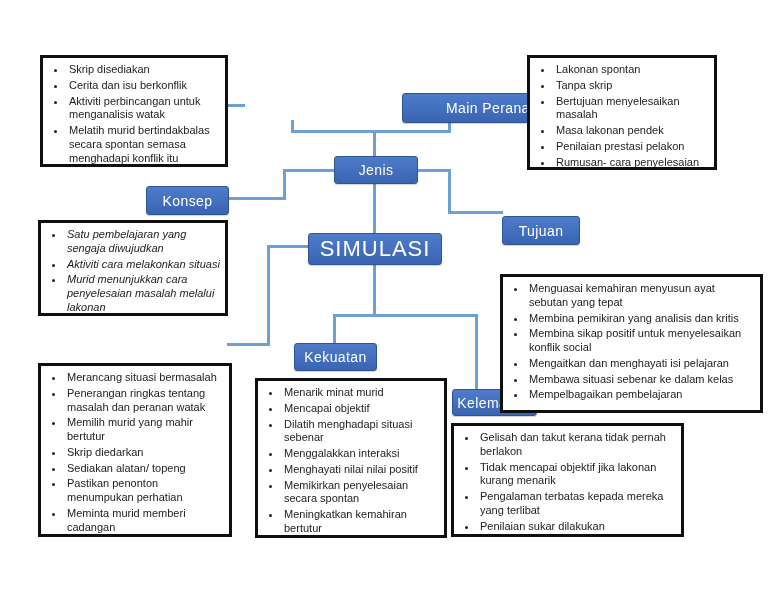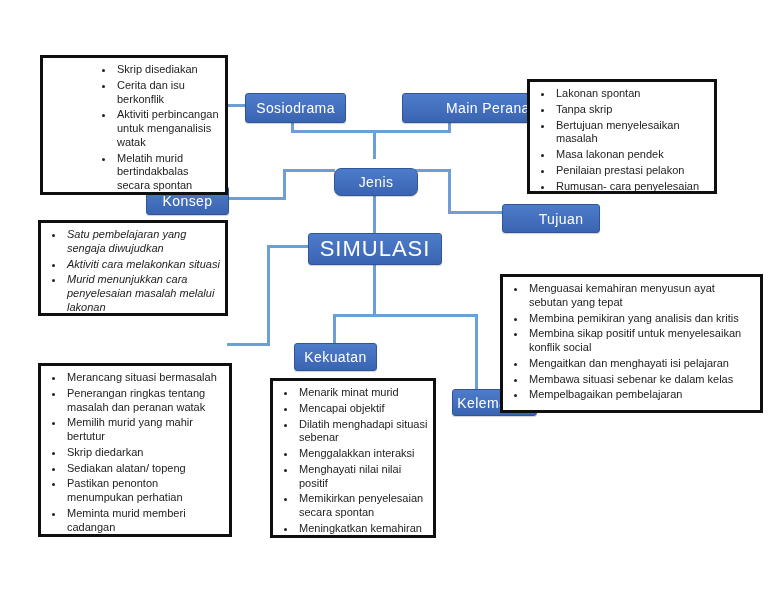--- a/index.html
+++ b/index.html
@@ -69,38 +69,37 @@
   <div class="line h" style="left:448px;top:211px;width:55px;"></div>
   <div class="line v" style="left:373px;top:183px;height:51px;"></div>
   <div class="line h" style="left:267px;top:245px;width:42px;"></div>
   <div class="line v" style="left:267px;top:245px;height:101px;"></div>
   <div class="line h" style="left:227px;top:343px;width:43px;"></div>
   <div class="line v" style="left:373px;top:262px;height:55px;"></div>
   <div class="line h" style="left:333px;top:314px;width:145px;"></div>
   <div class="line v" style="left:333px;top:314px;height:31px;"></div>
   <div class="line v" style="left:475px;top:314px;height:76px;"></div>
 
-  <div class="node" style="left:245px;top:93px;width:99px;height:28px;">Sosiodrama</div>
   <div class="node" style="left:402px;top:93px;width:106px;height:28px;padding-left:36px;">Main Peranan</div>
-  <div class="node" style="left:334px;top:168px;width:82px;height:26px;border-radius:7px;">Jenis</div>
+  <div class="node" style="left:334px;top:156px;width:82px;height:26px;">Jenis</div>
   <div class="node" style="left:146px;top:186px;width:81px;height:27px;">Konsep</div>
-  <div class="node" style="left:502px;top:204px;width:76px;height:27px;padding-left:20px;">Tujuan</div>
+  <div class="node" style="left:502px;top:216px;width:76px;height:27px;">Tujuan</div>
   <div class="node big" style="left:308px;top:233px;width:132px;height:30px;">SIMULASI</div>
   <div class="node" style="left:294px;top:343px;width:81px;height:26px;">Kekuatan</div>
   <div class="node" style="left:452px;top:389px;width:83px;height:25px;">Kelemahan</div>
 
-  <div class="note" style="left:40px;top:55px;width:188px;height:140px;padding-left:48px;">
+  <div class="note" style="left:40px;top:55px;width:188px;height:112px;">
     <ul>
         <li>Skrip disediakan</li>
         <li>Cerita dan isu berkonflik</li>
         <li>Aktiviti perbincangan untuk menganalisis watak</li>
         <li>Melatih murid bertindakbalas secara spontan semasa menghadapi konflik itu</li>
       </ul>
   </div>
-  <div class="note" style="left:527px;top:55px;width:190px;height:115px;margin-top:24px;">
+  <div class="note" style="left:527px;top:55px;width:190px;height:115px;">
     <ul>
         <li>Lakonan spontan</li>
         <li>Tanpa skrip</li>
         <li>Bertujuan menyelesaikan masalah</li>
         <li>Masa lakonan pendek</li>
         <li>Penilaian prestasi pelakon</li>
         <li>Rumusan- cara penyelesaian perlu dilakukan.</li>
       </ul>
   </div>
   <div class="note" style="left:38px;top:220px;width:190px;height:96px;font-style:italic;">
@@ -125,25 +124,33 @@
         <li>Merancang situasi bermasalah</li>
         <li>Penerangan ringkas tentang masalah dan peranan watak</li>
         <li>Memilih murid yang mahir bertutur</li>
         <li>Skrip diedarkan</li>
         <li>Sediakan alatan/ topeng</li>
         <li>Pastikan penonton menumpukan perhatian</li>
         <li>Meminta murid memberi cadangan</li>
         <li>rumusan</li>
       </ul>
   </div>
-  <div class="note" style="left:270px;top:378px;width:166px;height:160px;">
+  <div class="note" style="left:255px;top:378px;width:192px;height:160px;">
     <ul>
         <li>Menarik minat murid</li>
         <li>Mencapai objektif</li>
         <li>Dilatih menghadapi situasi sebenar</li>
         <li>Menggalakkan interaksi</li>
         <li>Menghayati nilai nilai positif</li>
         <li>Memikirkan penyelesaian secara spontan</li>
         <li>Meningkatkan kemahiran bertutur</li>
       </ul>
   </div>
+  <div class="note" style="left:451px;top:423px;width:233px;height:114px;">
+    <ul>
+        <li>Gelisah dan takut kerana tidak pernah berlakon</li>
+        <li>Tidak mencapai objektif jika lakonan kurang menarik</li>
+        <li>Pengalaman terbatas kepada mereka yang terlibat</li>
+        <li>Penilaian sukar dilakukan</li>
+      </ul>
+  </div>
 
 </div>
 
 </body></html>

